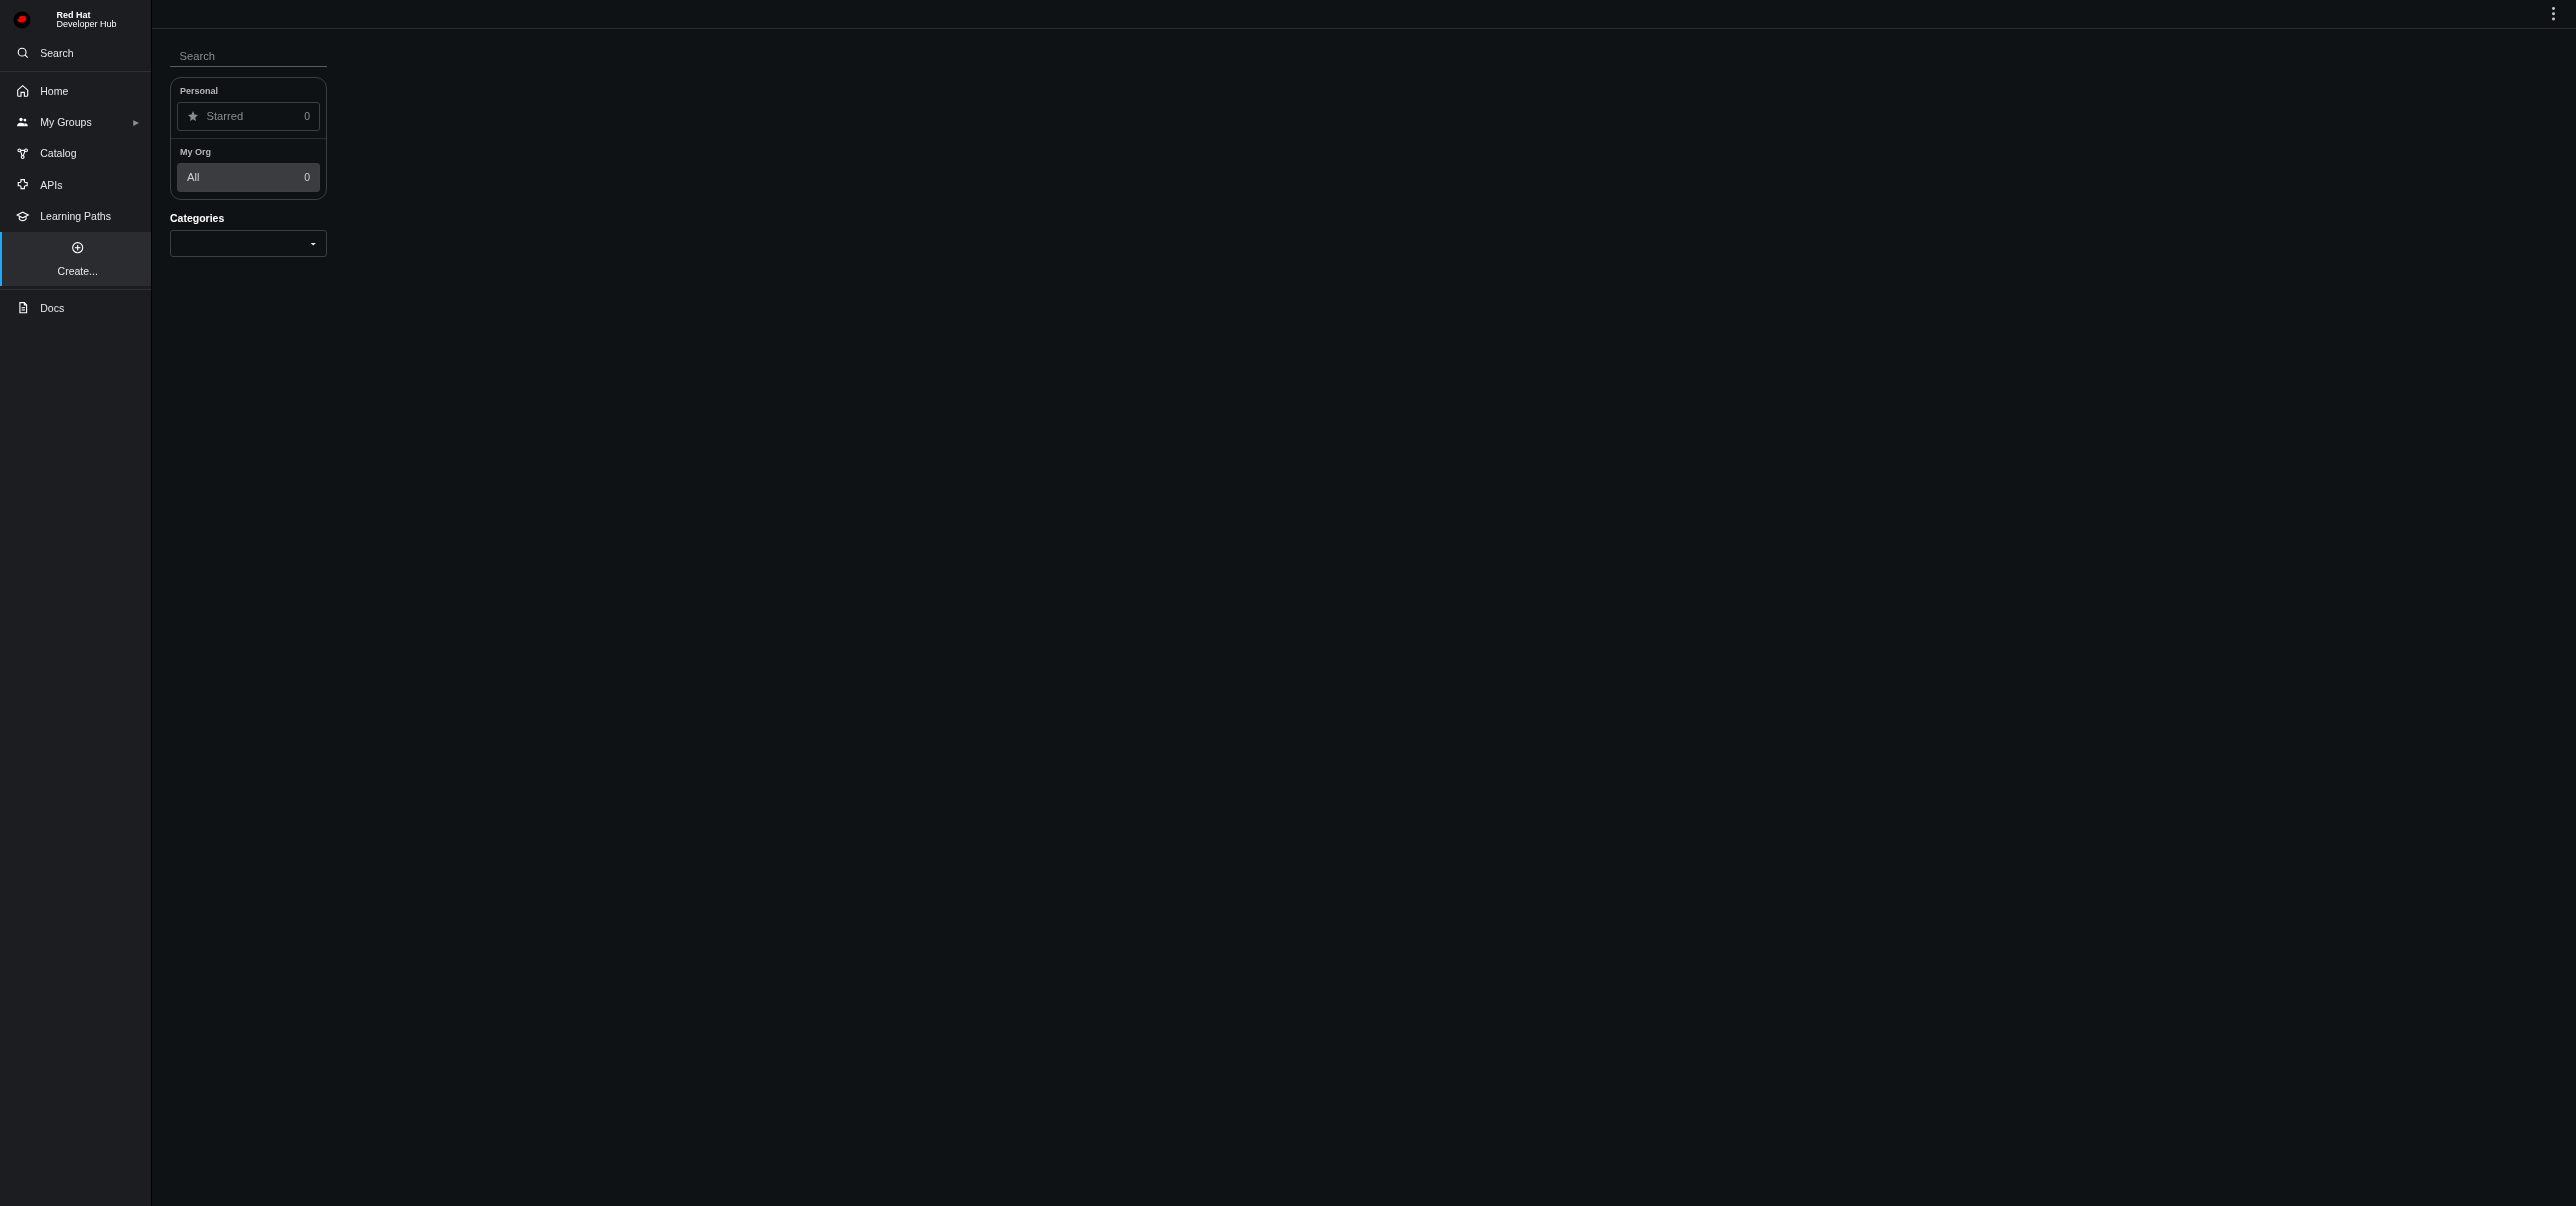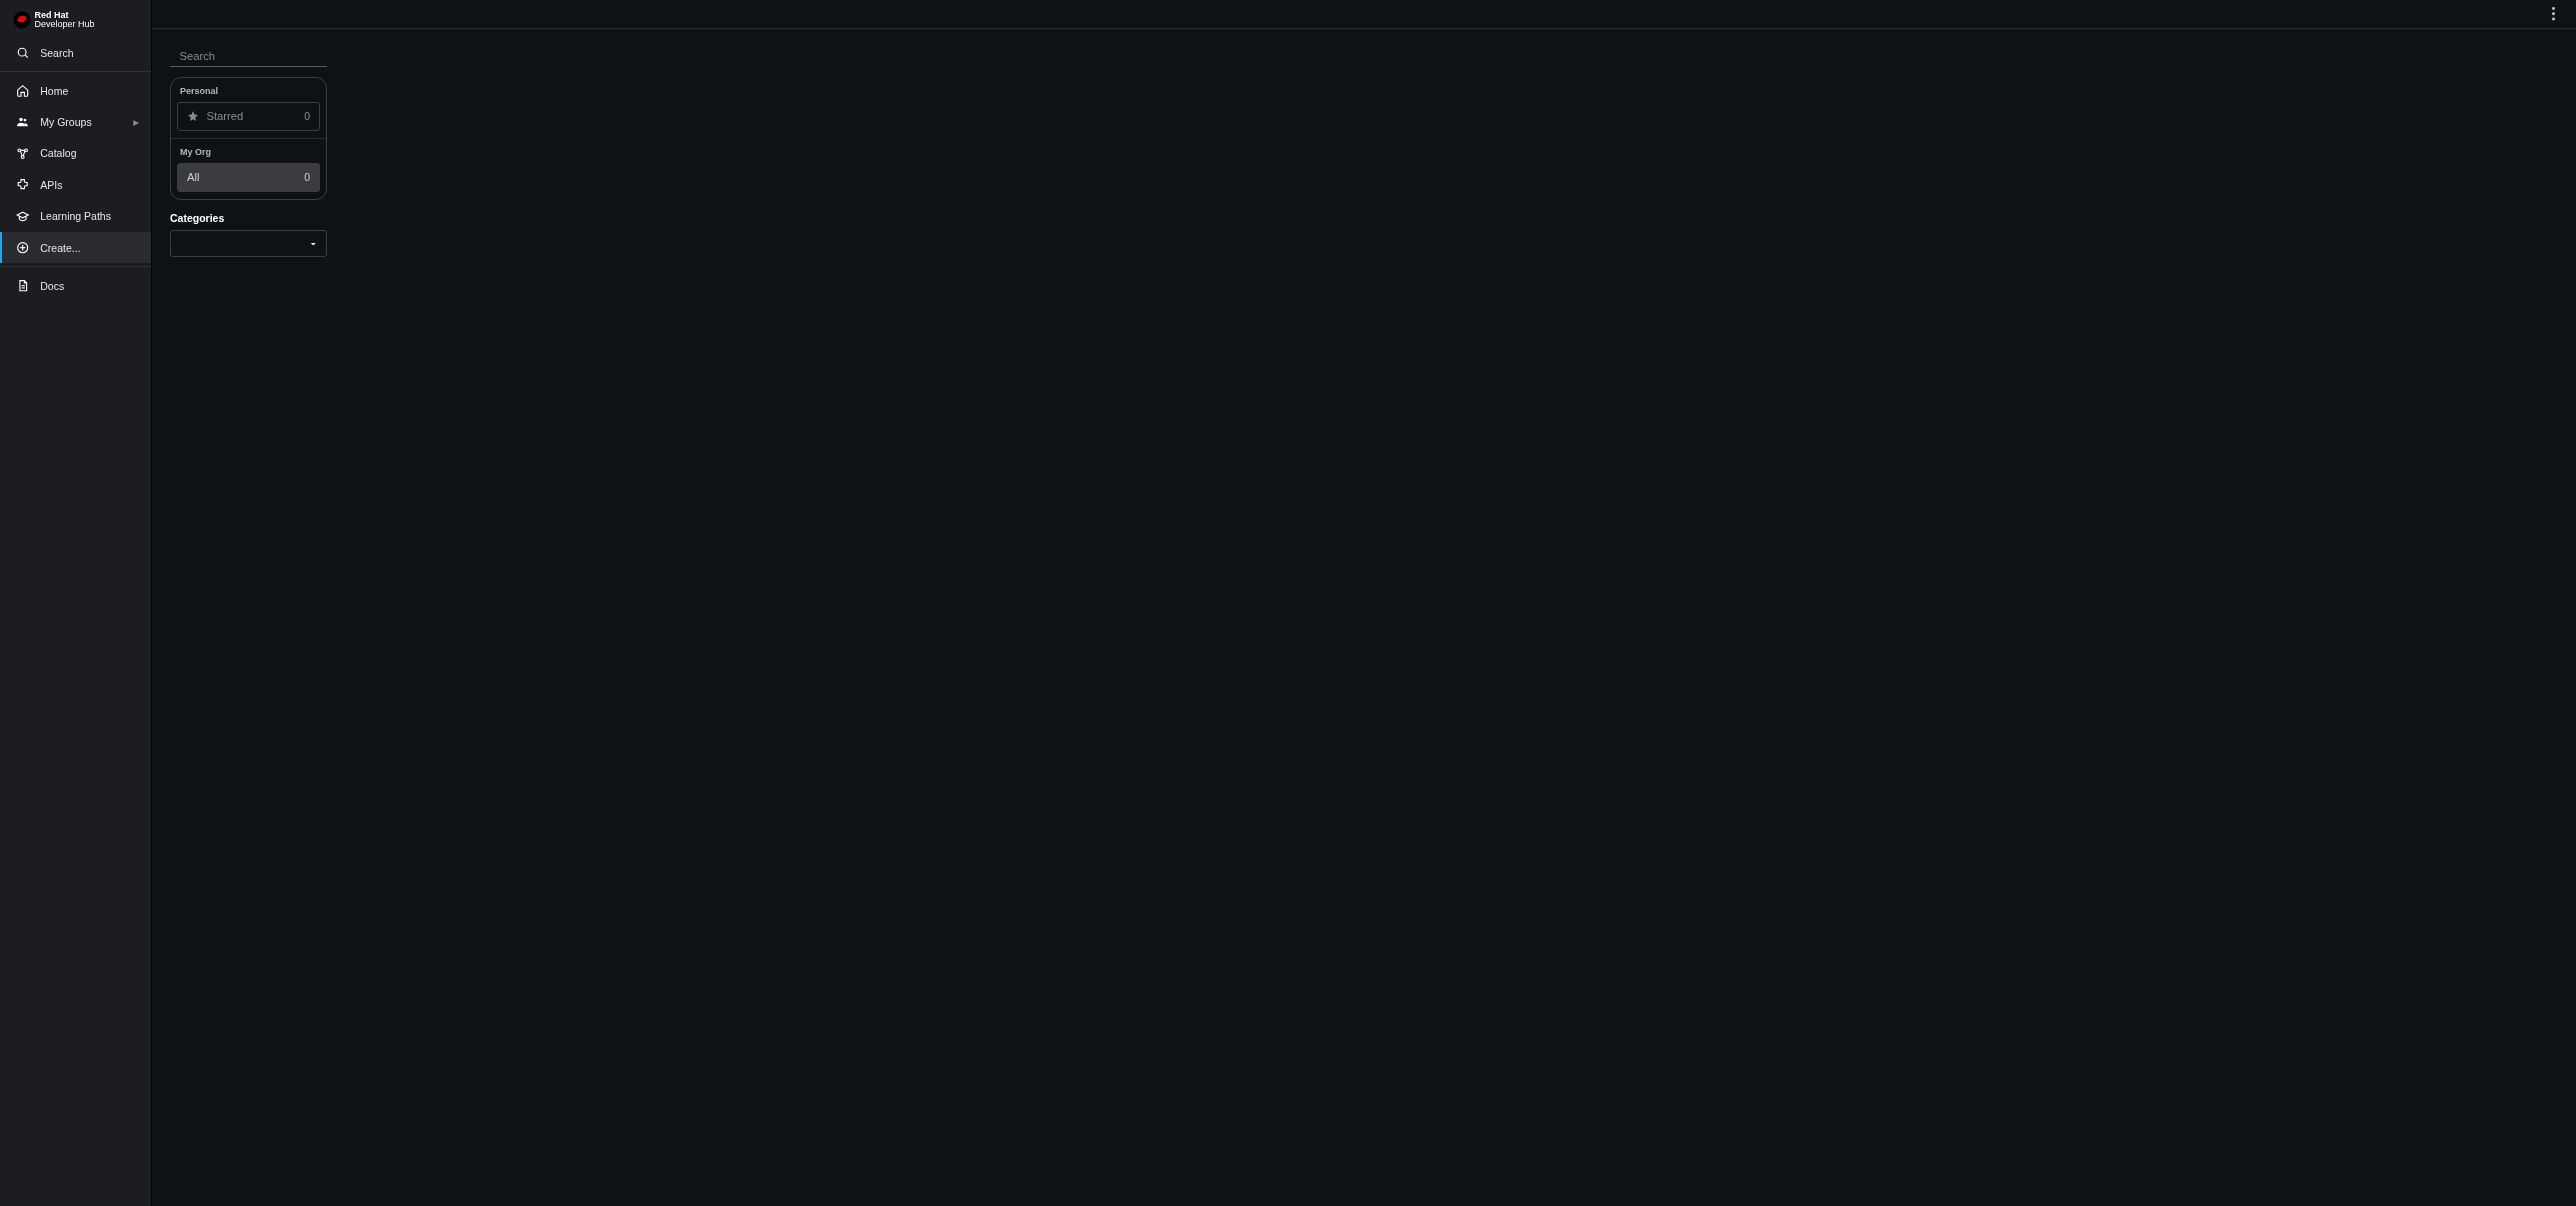--- a/index.html
+++ b/index.html
@@ -41,21 +41,21 @@
     display: flex;
     flex-direction: column;
     border-right: 0.7px solid #000;
     flex-shrink: 0;
   }
 
   .logo {
     display: flex;
     align-items: center;
     padding: 10.5px 12px 7.5px 13.4px;
-    gap: 3px;
+    gap: 25px;
   }
   .logo-mark {
     width: 18px; height: 18px;
     flex-shrink: 0;
   }
   .logo-text {
     display: flex;
     flex-direction: column;
     line-height: 1.05;
   }
@@ -72,20 +72,21 @@
     align-items: center;
     padding: 9px 12px 9px 16.4px;
     gap: 10.5px;
     font-size: 10.5px;
     color: var(--text-primary);
     cursor: pointer;
     position: relative;
   }
   .nav-item.active {
     background: #2a2c30;
+    flex-direction: column;
   }
   .nav-item.active::before {
     content: "";
     position: absolute;
     left: 0; top: 0; bottom: 0;
     width: 2.2px;
     background: var(--accent-blue);
   }
   .nav-icon {
     width: 13.4px; height: 13.4px;

